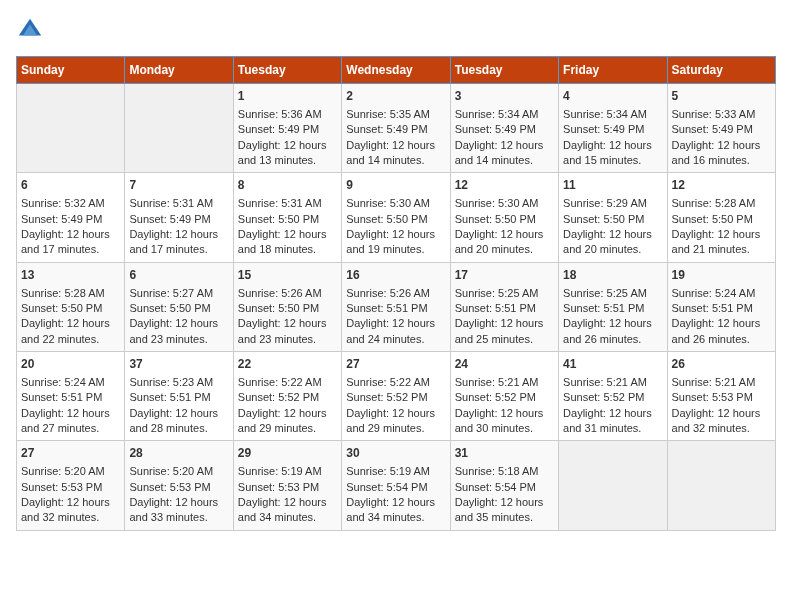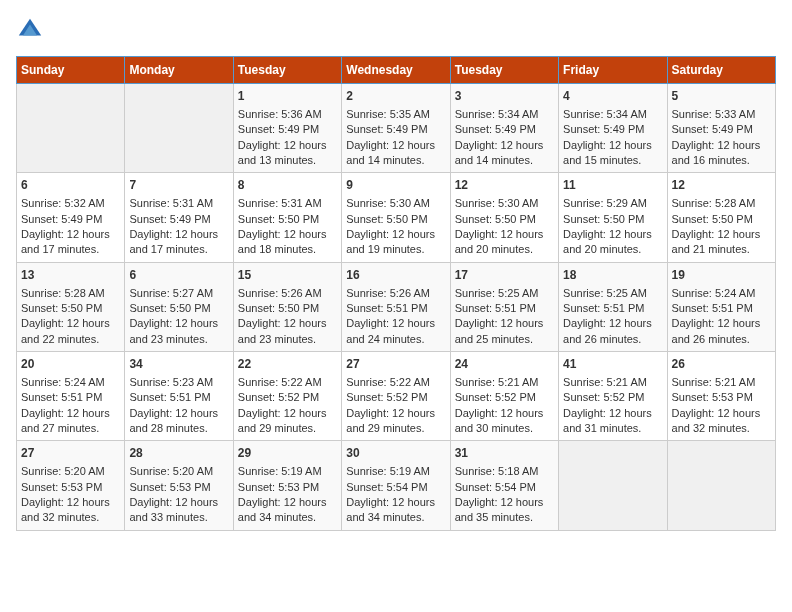--- a/index.html
+++ b/index.html
@@ -210,21 +210,21 @@
           <div class="day-number">19</div>
           <div class="day-info">Sunrise: 5:24 AM<br>Sunset: 5:51 PM<br>Daylight: 12 hours and 26 minutes.</div>
         </td>
       </tr>
       <tr>
         <td>
           <div class="day-number">20</div>
           <div class="day-info">Sunrise: 5:24 AM<br>Sunset: 5:51 PM<br>Daylight: 12 hours and 27 minutes.</div>
         </td>
         <td>
-          <div class="day-number">34</div>
+          <div class="day-number">37</div>
           <div class="day-info">Sunrise: 5:23 AM<br>Sunset: 5:51 PM<br>Daylight: 12 hours and 28 minutes.</div>
         </td>
         <td>
           <div class="day-number">22</div>
           <div class="day-info">Sunrise: 5:22 AM<br>Sunset: 5:52 PM<br>Daylight: 12 hours and 29 minutes.</div>
         </td>
         <td>
           <div class="day-number">27</div>
           <div class="day-info">Sunrise: 5:22 AM<br>Sunset: 5:52 PM<br>Daylight: 12 hours and 29 minutes.</div>
         </td>

